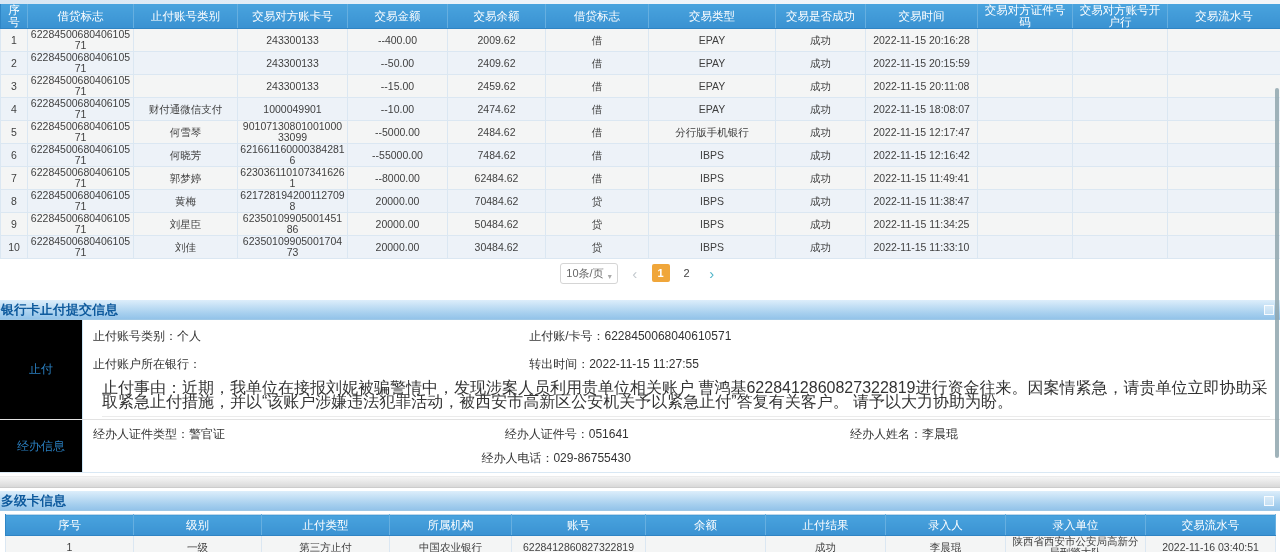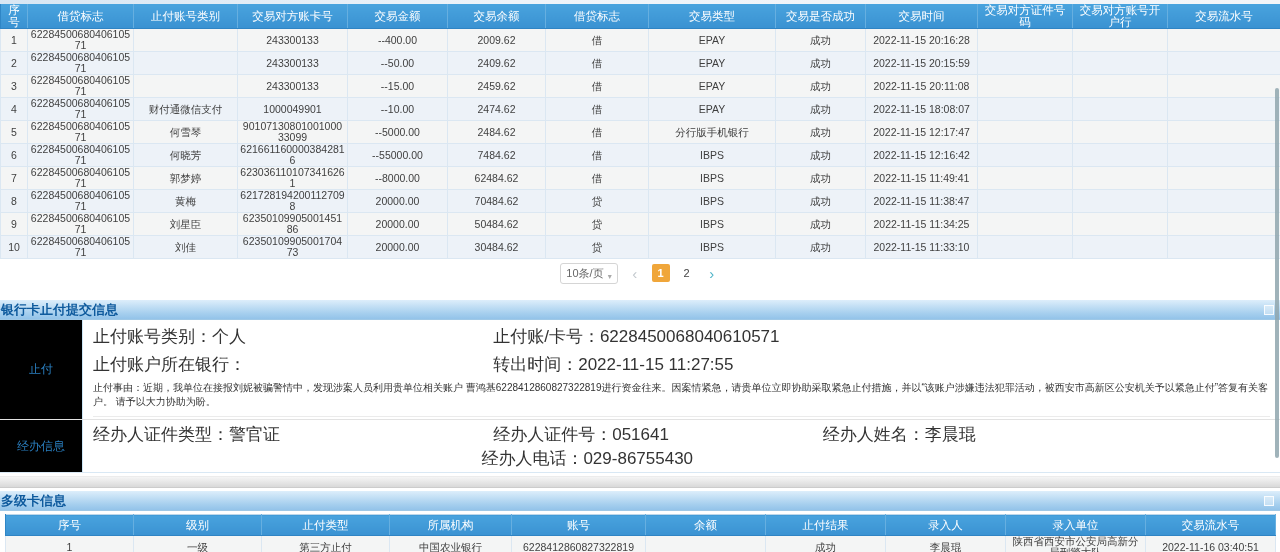--- a/index.html
+++ b/index.html
@@ -48,24 +48,24 @@
   .bar-2{margin-top:2px;}
   .collapse-box{position:absolute;right:6px;top:5px;width:8px;height:8px;border:1px solid rgba(255,255,255,.85);background:rgba(255,255,255,.35);cursor:pointer;}
 
   
   .sp-box{border-bottom:1px solid #d9e8f4;}
   .sp-group{display:flex;}
   .sp-group + .sp-group{border-top:1px solid #e2e2e2;}
   .sp-label{width:82px;flex:0 0 82px;background:#000000;color:#2a7fc0;font-size:12px;
     display:flex;align-items:center;justify-content:center;border-right:1px solid #cde6f6;}
   .sp-content{flex:1;padding:2px 10px;}
-  .sp-row{display:flex;align-items:center;height:28px;font-size:17px;color:#333;}
+  .sp-row{display:flex;align-items:center;height:28px;font-size:12px;color:#333;gap:36px;}
   .g2 .sp-row{height:24px;justify-content:center;}
   .f1{width:34%;}.f2{width:28%;}.f3{width:38%;}
-  .sp-reason{font-size:10px;line-height:14px;color:#333;padding:3px 0 7px;border-bottom:1px solid #ebebeb;}
+  .sp-reason{font-size:16px;line-height:14px;color:#333;padding:3px 0 7px;border-bottom:1px solid #ebebeb;margin-left:9px;}
 
   
   .gray-strip{height:10px;margin-top:3px;background:linear-gradient(#f5f5f5,#d9d9d9);
     border-top:1px solid #ececec;border-bottom:1px solid #cccccc;}
 
   
   .mc-table{width:1270px;margin:3px 5px 0;font-size:10.5px;color:#3f3f3f;border:1px solid #bdd7ea;}
   .mc-table th{height:20px;}
   .mc-table td{height:20px;line-height:11px;}
   .mc-table tbody tr:nth-child(odd){background:#f4f5f5;}

